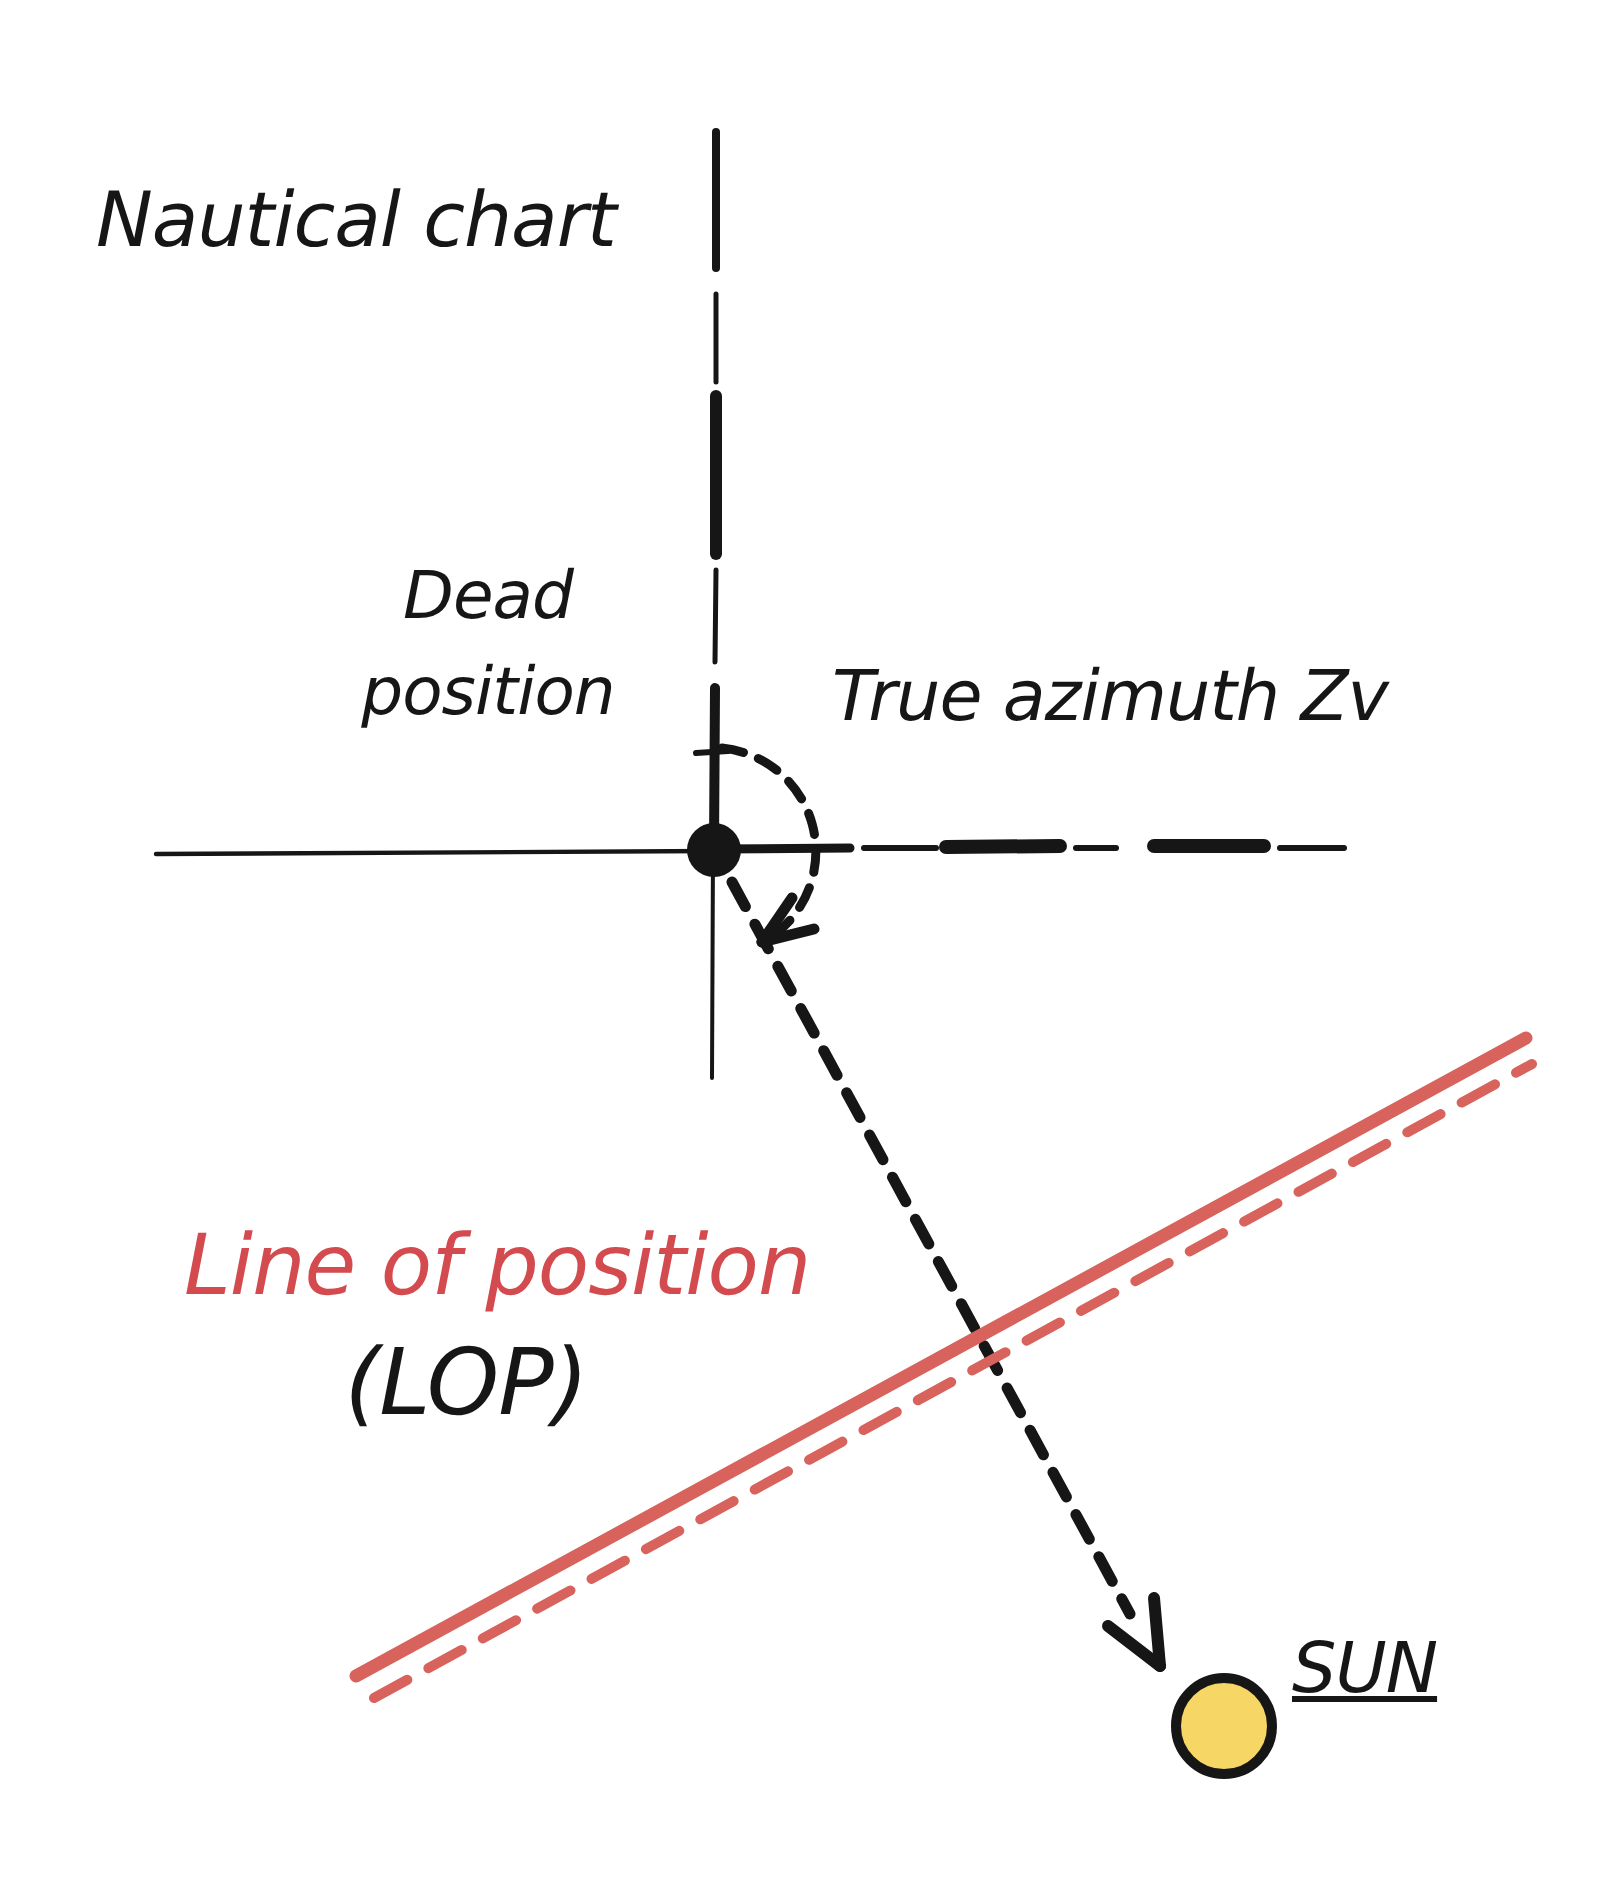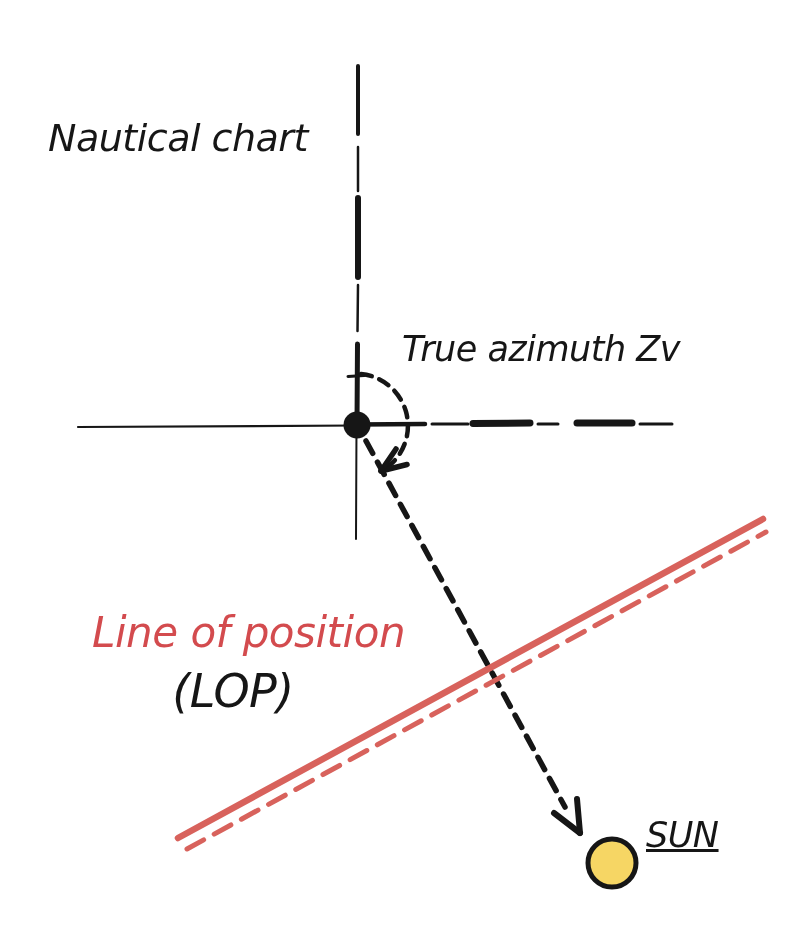--- a/index.html
+++ b/index.html
@@ -12,28 +12,28 @@
   }
   #diagram-svg{position:absolute;left:0;top:0;}
   .lbl{
     position:absolute;
     font-style:italic;
     color:#161616;
     white-space:nowrap;
     letter-spacing:-0.5px;
     line-height:1.1;
   }
-  .lbl-title{left:48px;top:90px;font-size:38px;margin-top:28px;}
+  .lbl-title{left:48px;top:90px;font-size:38px;}
   .lbl-dr{
     left:138px;top:274px;width:212px;
     text-align:center;font-size:33px;line-height:48px;
     white-space:normal;
   }
   .lbl-dr span{display:block;}
-  .lbl-azimuth{left:402px;top:330px;font-size:35px;}
+  .lbl-azimuth{left:416px;top:330px;font-size:35px;}
   .lbl-lop{left:92px;top:610px;font-size:42px;color:#d34b4e;}
   .lbl-lop-abbrev{left:133px;top:666px;width:200px;text-align:center;font-size:46px;}
   .lbl-sun{left:646px;top:816px;font-size:35px;text-decoration:underline;}
 </style>
 </head>
 <body>
 
 <div id="canvas">
 
   <svg id="diagram-svg" width="800" height="951" viewBox="0 0 800 951">
@@ -76,20 +76,22 @@
     <line x1="187" y1="849" x2="766" y2="532" stroke="#d8625c" stroke-width="5" stroke-linecap="round" stroke-dasharray="19 12"></line>
 
     <circle cx="357" cy="425" r="13.5" fill="#161616"></circle>
 
     <circle cx="612" cy="863" r="24" fill="#f6d664" stroke="#161616" stroke-width="5"></circle>
   </svg>
 
   <div class="lbl lbl-title">Nautical chart</div>
 
   <div class="lbl lbl-dr">
+    <span>Dead</span>
+    <span>position</span>
   </div>
 
   <div class="lbl lbl-azimuth">True azimuth Zv</div>
 
   <div class="lbl lbl-lop-abbrev">(LOP)</div>
 
   <div class="lbl lbl-lop">Line of position</div>
 
   <div class="lbl lbl-sun">SUN</div>
 </div>

